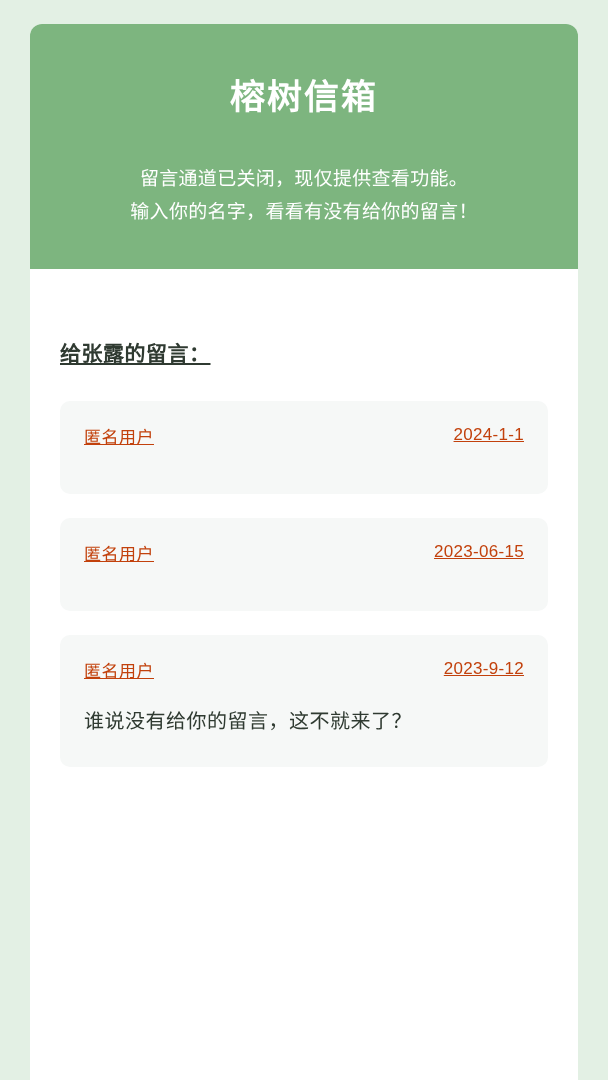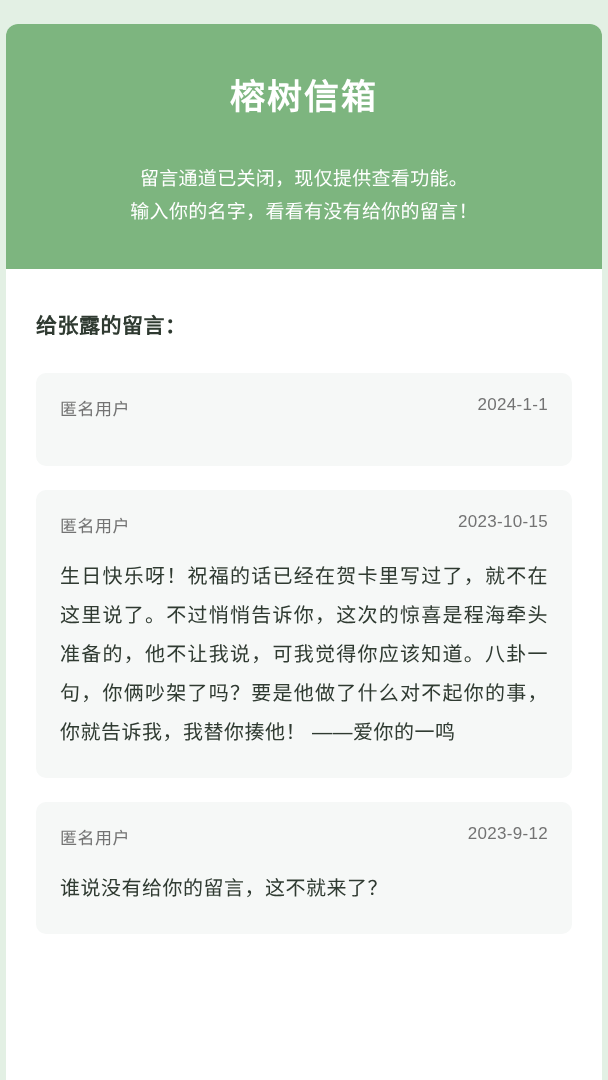--- a/index.html
+++ b/index.html
@@ -8,27 +8,28 @@
     height: 1080px;
     background: #e3f0e4;
     font-family: "Liberation Sans", "DejaVu Sans", sans-serif;
   }
   body {
     display: flex;
     justify-content: center;
     overflow: hidden;
   }
   .app-frame {
-    width: 596px;
+    width: 548px;
     margin-top: 24px;
     border-radius: 12px 12px 0 0;
     overflow: hidden;
     background: #ffffff;
     display: flex;
     flex-direction: column;
+    gap: 28px;
   }
   .header {
     background: #7db57f;
     padding: 52px 30px 40px;
     text-align: center;
     color: #ffffff;
   }
   .header-title {
     font-size: 35px;
     font-weight: bold;
@@ -46,33 +47,36 @@
     background: #ffffff;
     padding: 40px 30px 0;
     flex: 1;
   }
   .section-title {
     font-size: 21px;
     font-weight: bold;
     color: #2f3a31;
     margin-bottom: 34px;
     letter-spacing: 0.5px;
+    text-decoration: underline;
   }
   .msg-card {
     background: #f6f8f7;
     border-radius: 10px;
     padding: 22px 24px 26px;
     margin-bottom: 24px;
   }
   .msg-meta {
     display: flex;
     justify-content: space-between;
-    color: #737373;
+    align-items: center;
+    color: #c2410c;
     font-size: 17px;
     margin-bottom: 20px;
+    text-decoration: underline;
   }
   .msg-author { letter-spacing: 0.5px; }
   .msg-date { letter-spacing: 0.3px; }
   .msg-body {
     color: #2f3a31;
     font-size: 20px;
     line-height: 1.95;
     letter-spacing: 0.5px;
     text-align: justify;
   }
@@ -94,23 +98,22 @@
     <div class="msg-card">
       <div class="msg-meta">
         <span class="msg-author">匿名用户</span>
         <span class="msg-date">2024-1-1</span>
       </div>
     </div>
 
     <div class="msg-card">
       <div class="msg-meta">
         <span class="msg-author">匿名用户</span>
-        <span class="msg-date">2023-10-15</span>
+        <span class="msg-date">2023-06-15</span>
       </div>
-      <div class="msg-body">生日快乐呀！祝福的话已经在贺卡里写过了，就不在这里说了。不过悄悄告诉你，这次的惊喜是程海牵头准备的，他不让我说，可我觉得你应该知道。八卦一句，你俩吵架了吗？要是他做了什么对不起你的事，你就告诉我，我替你揍他！ ——爱你的一鸣</div>
     </div>
 
     <div class="msg-card">
       <div class="msg-meta">
         <span class="msg-author">匿名用户</span>
         <span class="msg-date">2023-9-12</span>
       </div>
       <div class="msg-body">谁说没有给你的留言，这不就来了？</div>
     </div>
 

